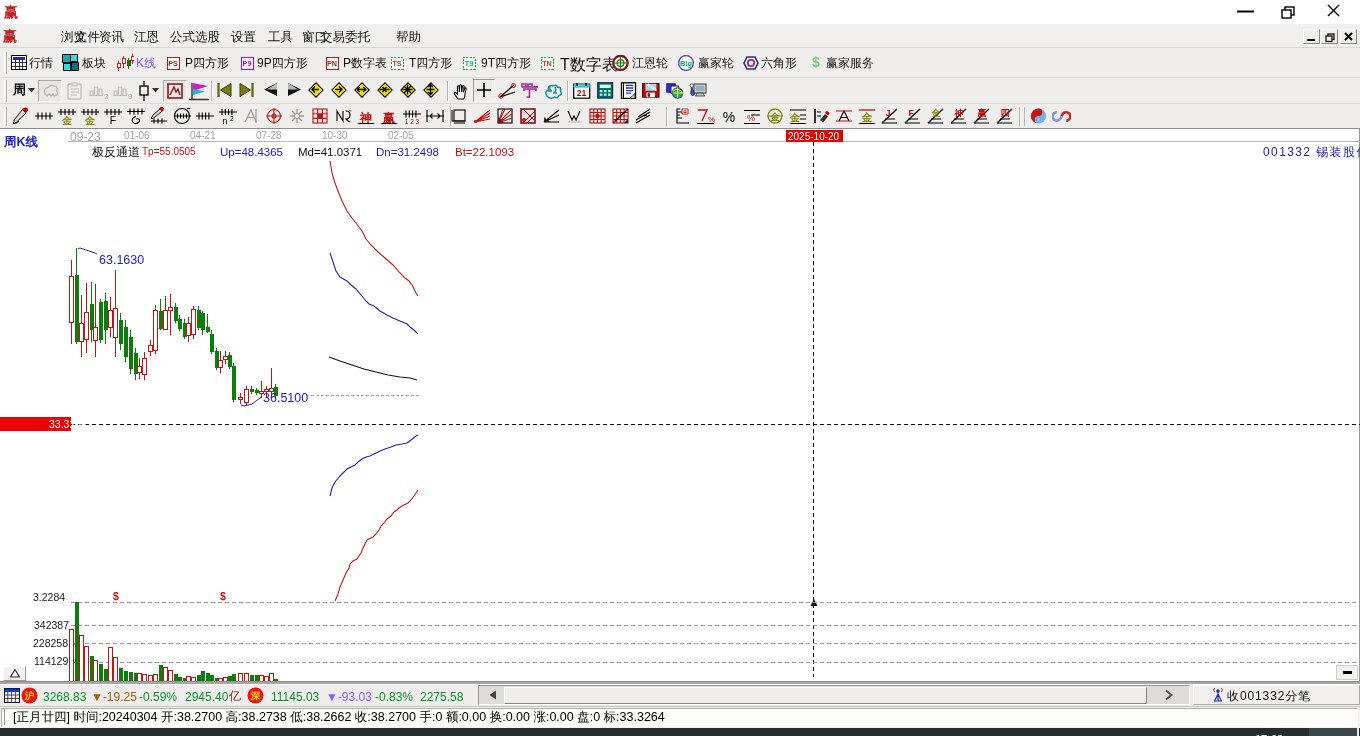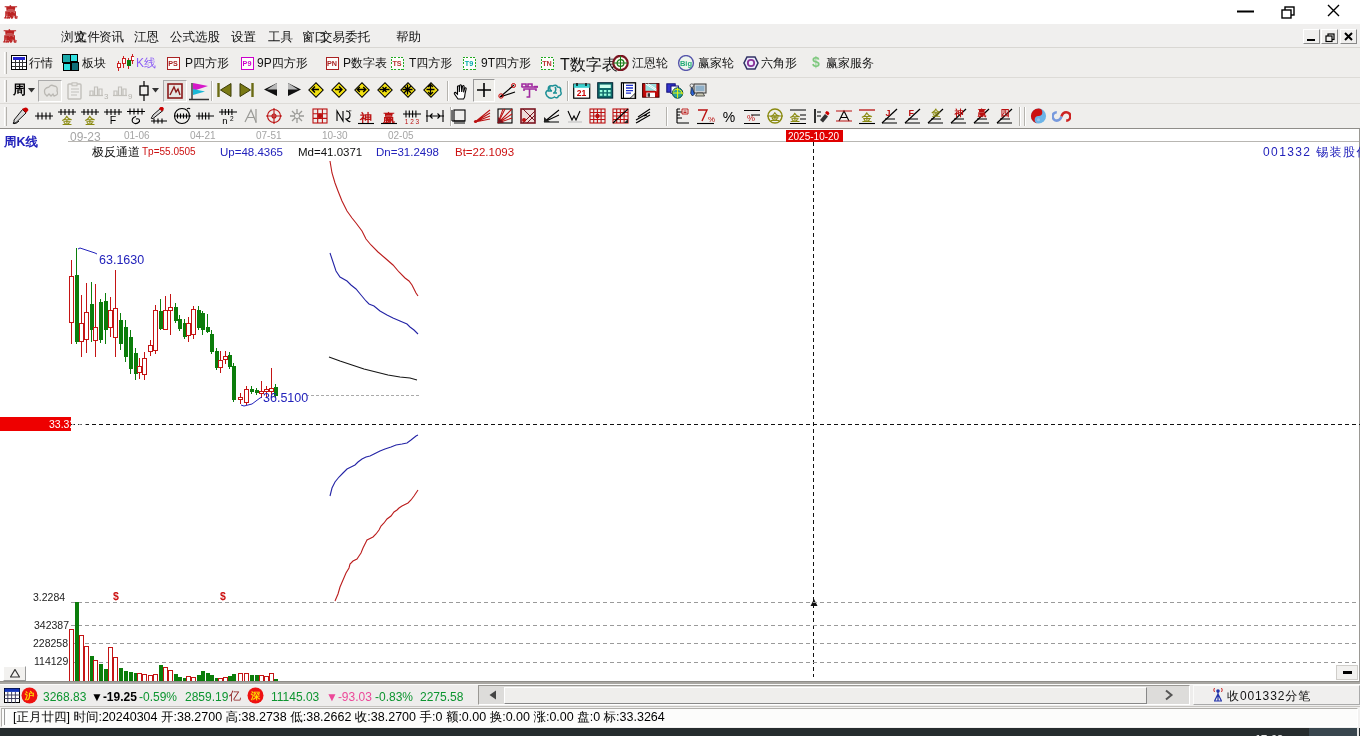--- a/index.html
+++ b/index.html
@@ -635,21 +635,21 @@
         <rect x="259.5" y="546" width="4" height="6" fill="#fff" stroke="#c41414" stroke-width="1"></rect>
         <rect x="264.5" y="547" width="4" height="5" fill="#fff" stroke="#c41414" stroke-width="1"></rect>
         <rect x="269.5" y="544" width="4" height="8" fill="#fff" stroke="#c41414" stroke-width="1"></rect>
         <rect x="273.5" y="550" width="4" height="2" fill="#0b7d0b"></rect>
       </g>
     </svg>
 <div class="t" style="left:4px;top:136px;font-size:12.5px;color:#2222bb;font-weight:bold;">周K线</div>
 <div class="t" style="left:70px;top:131px;font-size:12px;color:#a5a5a5;font-weight:normal;">09-23</div>
 <div class="t" style="left:124px;top:131px;font-size:10px;color:#a5a5a5;font-weight:normal;">01-06</div>
 <div class="t" style="left:190px;top:131px;font-size:10px;color:#a5a5a5;font-weight:normal;">04-21</div>
-<div class="t" style="left:256px;top:131px;font-size:10px;color:#a5a5a5;font-weight:normal;">07-51</div>
+<div class="t" style="left:256px;top:131px;font-size:10px;color:#a5a5a5;font-weight:normal;">07-28</div>
 <div class="t" style="left:322px;top:131px;font-size:10px;color:#a5a5a5;font-weight:normal;">10-30</div>
 <div class="t" style="left:388px;top:131px;font-size:10px;color:#a5a5a5;font-weight:normal;">02-05</div>
 <div class="t" style="left:72px;top:146px;font-size:12px;color:#111;font-weight:normal;margin-left:20px;">极反通道</div>
 <div class="t" style="left:142px;top:147px;font-size:10px;color:#cc1111;font-weight:normal;">Tp=55.0505</div>
 <div class="t" style="left:220px;top:147px;font-size:11.5px;color:#2222bb;font-weight:normal;">Up=48.4365</div>
 <div class="t" style="left:298px;top:147px;font-size:11.5px;color:#111;font-weight:normal;">Md=41.0371</div>
 <div class="t" style="left:376px;top:147px;font-size:11.5px;color:#2222bb;font-weight:normal;">Dn=31.2498</div>
 <div class="t" style="left:455px;top:147px;font-size:11.5px;color:#cc1111;font-weight:normal;">Bt=22.1093</div>
 <div class="t" style="left:1263px;top:146px;font-size:12px;color:#2222bb;font-weight:normal;letter-spacing:1.4px">001332 锡装股份</div>
 <div class="abs" style="left:786px;top:130px;width:57px;height:12px;background:#e00000"></div>
@@ -675,30 +675,30 @@
 <svg class="abs" style="left:4px;top:688px" width="16" height="15" viewBox="0 0 16 15">
       <rect x="0.5" y="0.5" width="15" height="14" fill="#fff" stroke="#000"></rect>
       <rect x="0.5" y="0.5" width="15" height="3.4" fill="#1133bb"></rect>
       <path d="M0 7 h16 M0 10.5 h16 M3.8 4 v11 M7.6 4 v11 M11.4 4 v11" stroke="#335" stroke-width="0.9"></path>
     </svg>
 <svg class="abs" style="left:21px;top:687px" width="17" height="17" viewBox="0 0 17 17">
       <circle cx="8.5" cy="8.5" r="8" fill="#ee1111"></circle>
       <text x="8.5" y="12.2" font-size="9.5" text-anchor="middle" fill="#ffe000" font-weight="bold" font-family="Liberation Sans">沪</text>
     </svg>
 <div class="t" style="left:43px;top:691px;font-size:12px;color:#0d9530;font-weight:normal;">3268.83</div>
-<div class="t" style="left:91px;top:691px;font-size:12px;color:#000000;font-weight:bold;">▼-19.25</div>
+<div class="t" style="left:91px;top:691px;font-size:12px;color:#a16207;font-weight:normal;">▼-19.25</div>
 <div class="t" style="left:139px;top:691px;font-size:12px;color:#0d9530;font-weight:normal;">-0.59%</div>
-<div class="t" style="left:185px;top:691px;font-size:12px;color:#0d9530;font-weight:normal;">2859.19</div>
+<div class="t" style="left:185px;top:691px;font-size:12px;color:#0d9530;font-weight:normal;">2945.40</div>
 <div class="t" style="left:229px;top:690px;font-size:12px;color:#8b1a1a;font-weight:normal;">亿</div>
 <svg class="abs" style="left:247px;top:687px" width="17" height="17" viewBox="0 0 17 17">
       <circle cx="8.5" cy="8.5" r="8" fill="#ee1111"></circle>
       <text x="8.5" y="12.2" font-size="9.5" text-anchor="middle" fill="#ffe000" font-weight="bold" font-family="Liberation Sans">深</text>
     </svg>
 <div class="t" style="left:271px;top:691px;font-size:12px;color:#0d9530;font-weight:normal;">11145.03</div>
-<div class="t" style="left:326px;top:691px;font-size:12px;color:#ec4899;font-weight:normal;">▼-93.03</div>
+<div class="t" style="left:326px;top:691px;font-size:12px;color:#8b5cf6;font-weight:normal;">▼-93.03</div>
 <div class="t" style="left:375px;top:691px;font-size:12px;color:#0d9530;font-weight:normal;">-0.83%</div>
 <div class="t" style="left:420px;top:691px;font-size:12px;color:#0d9530;font-weight:normal;">2275.58</div>
 <div class="abs" style="left:478px;top:685px;width:712px;height:20px;background:#dddcda;border:1px solid;border-color:#9a9894 #fff #fff #9a9894"></div>
 <svg class="abs" style="left:488px;top:690px" width="10" height="10" viewBox="0 0 10 10">
       <polygon points="8,0.5 8,9.5 1.5,5" fill="#444"></polygon>
     </svg>
 <div class="abs" style="left:504px;top:686.5px;width:643px;height:17px;background:#efeeec;border:1px solid;border-color:#fff #888 #888 #fff"></div>
 <svg class="abs" style="left:1163px;top:689px" width="12" height="12" viewBox="0 0 12 12">
       <path d="M3 1.5 L8.5 6 L3 10.5" fill="none" stroke="#555" stroke-width="2"></path>
     </svg>

